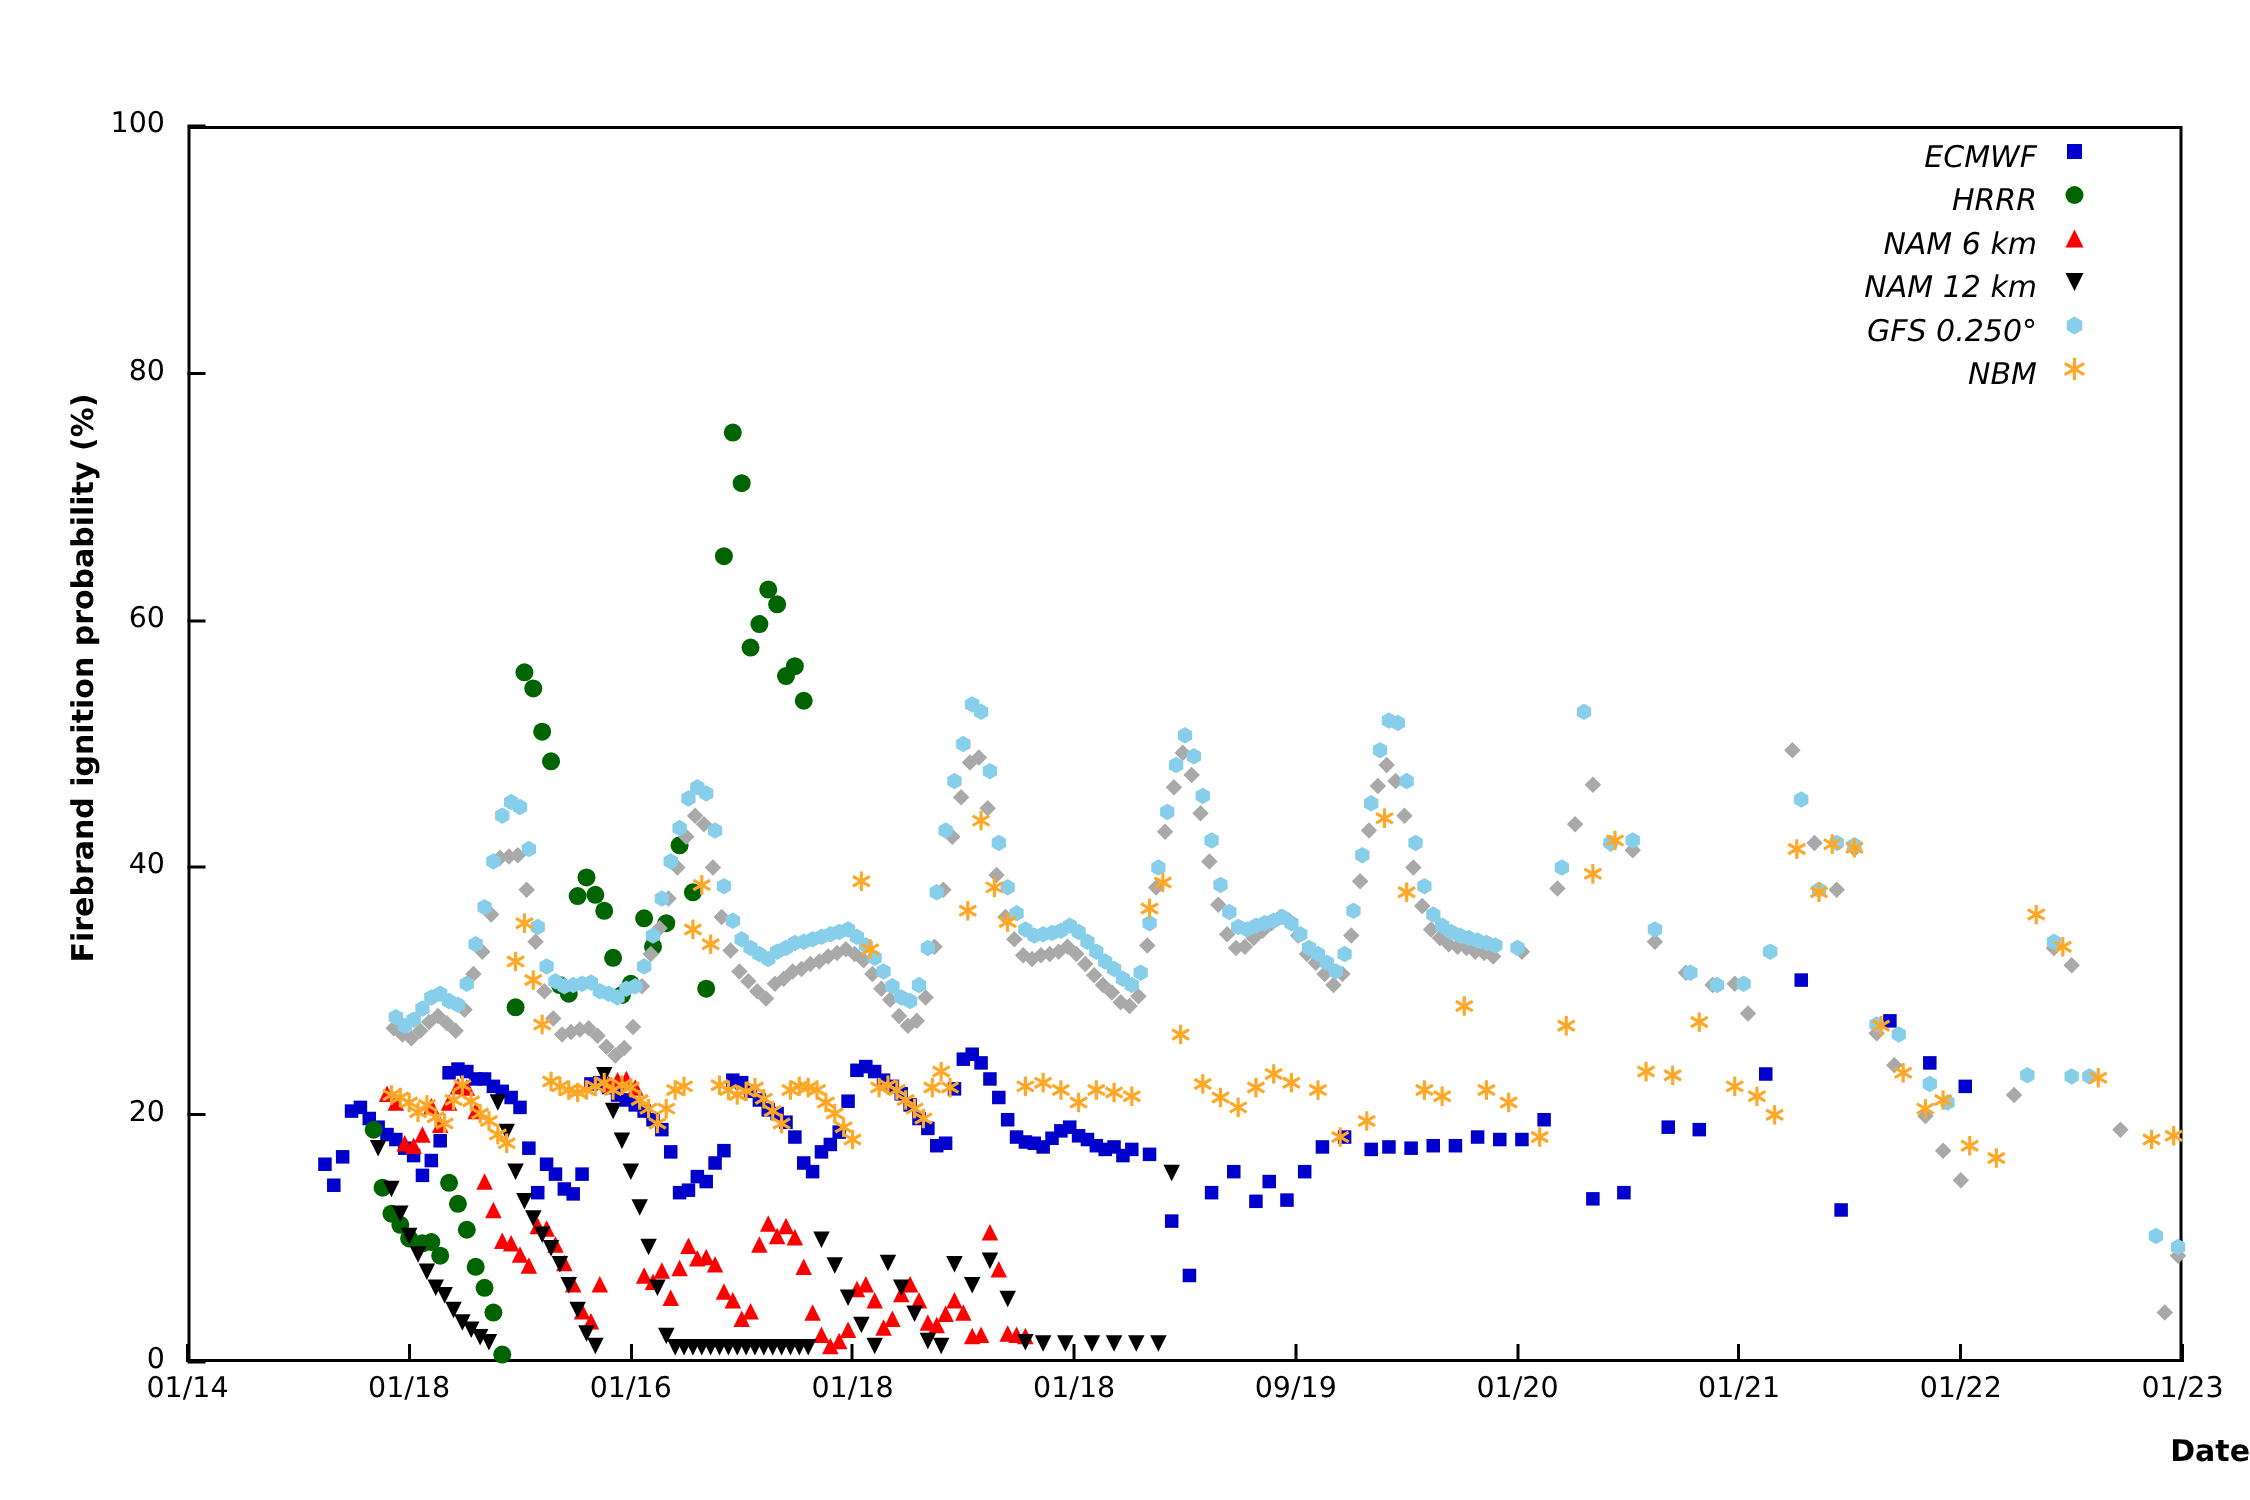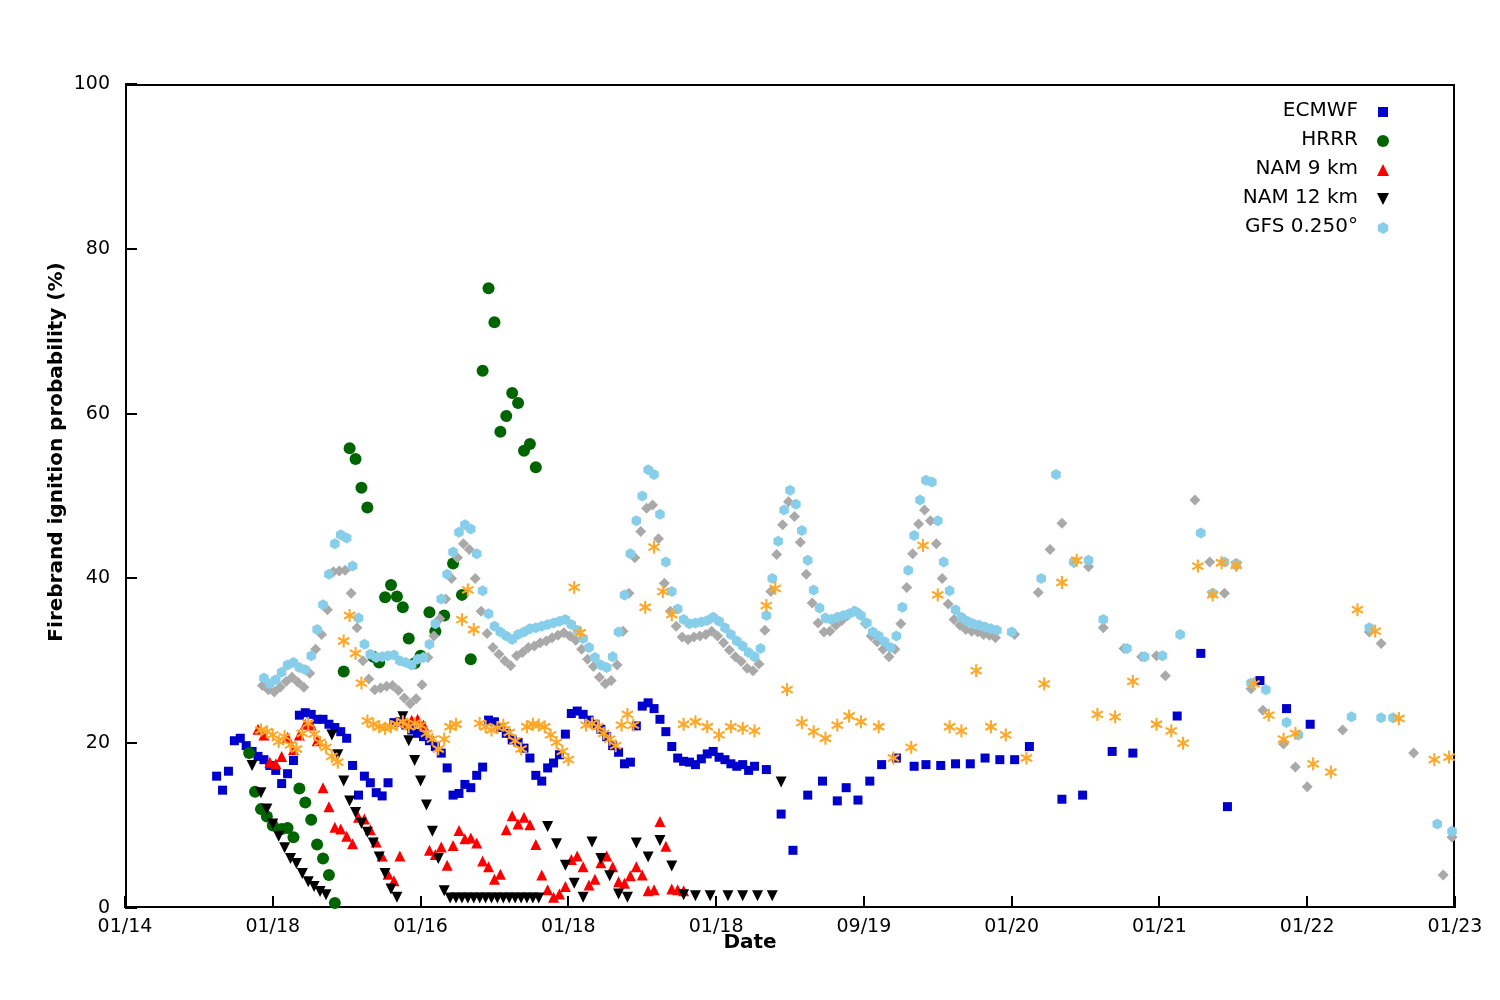--- a/index.html
+++ b/index.html
@@ -18,22 +18,22 @@
   }
   #ylabel{
     position:absolute;
     left:-355px;top:440px;
     width:820px;text-align:center;
     transform:rotate(-90deg);
     transform-origin:center center;
     font-size:20px;font-weight:bold;color:#000;
   }
   #xlabel{
-    position:absolute;left:0;top:929px;width:1500px;
-    text-align:center;font-size:20px;font-weight:bold;color:#000;
+    position:absolute;left:0;top:955px;width:1500px;
+    text-align:right;font-size:20px;font-weight:bold;color:#000;
   }
   #plot{
     position:absolute;
     left:125px;top:84px;
     width:1330px;height:824px;
   }
   #frame{
     position:absolute;inset:0;
     border:2px solid #000;
     box-sizing:border-box;
@@ -51,22 +51,23 @@
     font-size:19px;color:#000;
     text-align:right;width:100px;
     left:10px;margin-top:-13px;
   }
   #svg-points{position:absolute;left:0;top:0;width:1330px;height:824px;overflow:visible;}
   #legend{
     position:absolute;left:1178px;top:92px;
     width:222px;
   }
   .legend-row{
-    display:flex;align-items:flex-end;justify-content:flex-end;
+    display:flex;align-items:flex-start;justify-content:flex-end;
     height:29px;
+    font-style:italic;
   }
   .legend-label{
     font-size:20px;color:#000;
     text-align:right;
     padding-right:42px;
     white-space:nowrap;
   }
   .legend-mark{
     position:absolute;right:8px;
     width:18px;height:18px;
@@ -1354,21 +1355,21 @@
       </div>
       <div class="legend-row" style="position: relative;">
         <span class="legend-label">HRRR</span>
         <span class="legend-mark">
           <svg width="18" height="18" viewBox="0 0 18 18">
             <circle cx="9" cy="9" r="6" fill="#006400"></circle>
           </svg>
         </span>
       </div>
       <div class="legend-row" style="position: relative;">
-        <span class="legend-label">NAM 9 km</span>
+        <span class="legend-label">NAM 6 km</span>
         <span class="legend-mark">
           <svg width="18" height="18" viewBox="0 0 18 18">
             <polygon points="9,3 3,15 15,15" fill="#FF0000"></polygon>
           </svg>
         </span>
       </div>
       <div class="legend-row" style="position: relative;">
         <span class="legend-label">NAM 12 km</span>
         <span class="legend-mark">
           <svg width="18" height="18" viewBox="0 0 18 18">
@@ -1377,15 +1378,27 @@
         </span>
       </div>
       <div class="legend-row" style="position: relative;">
         <span class="legend-label">GFS 0.250°</span>
         <span class="legend-mark">
           <svg width="18" height="18" viewBox="0 0 18 18">
             <polygon points="9.00,3.00 3.80,6.00 3.80,12.00 9.00,15.00 14.20,12.00 14.20,6.00" fill="#87CEEB"></polygon>
           </svg>
         </span>
       </div>
+      <div class="legend-row" style="position: relative;">
+        <span class="legend-label">NBM</span>
+        <span class="legend-mark">
+          <svg width="18" height="18" viewBox="0 0 18 18">
+            <g>
+              <line x1="9" y1="1.5" x2="9" y2="16.5" stroke="#FFA726" stroke-width="2.1"></line>
+              <line x1="15.495190528383288" y1="5.249999999999997" x2="2.5048094716167117" y2="12.750000000000004" stroke="#FFA726" stroke-width="2.1"></line>
+              <line x1="15.49519052838329" y1="12.749999999999998" x2="2.504809471616709" y2="5.250000000000002" stroke="#FFA726" stroke-width="2.1"></line>
+            </g>
+          </svg>
+        </span>
+      </div>
     </div>
 
 </div>
 
 </body></html>

